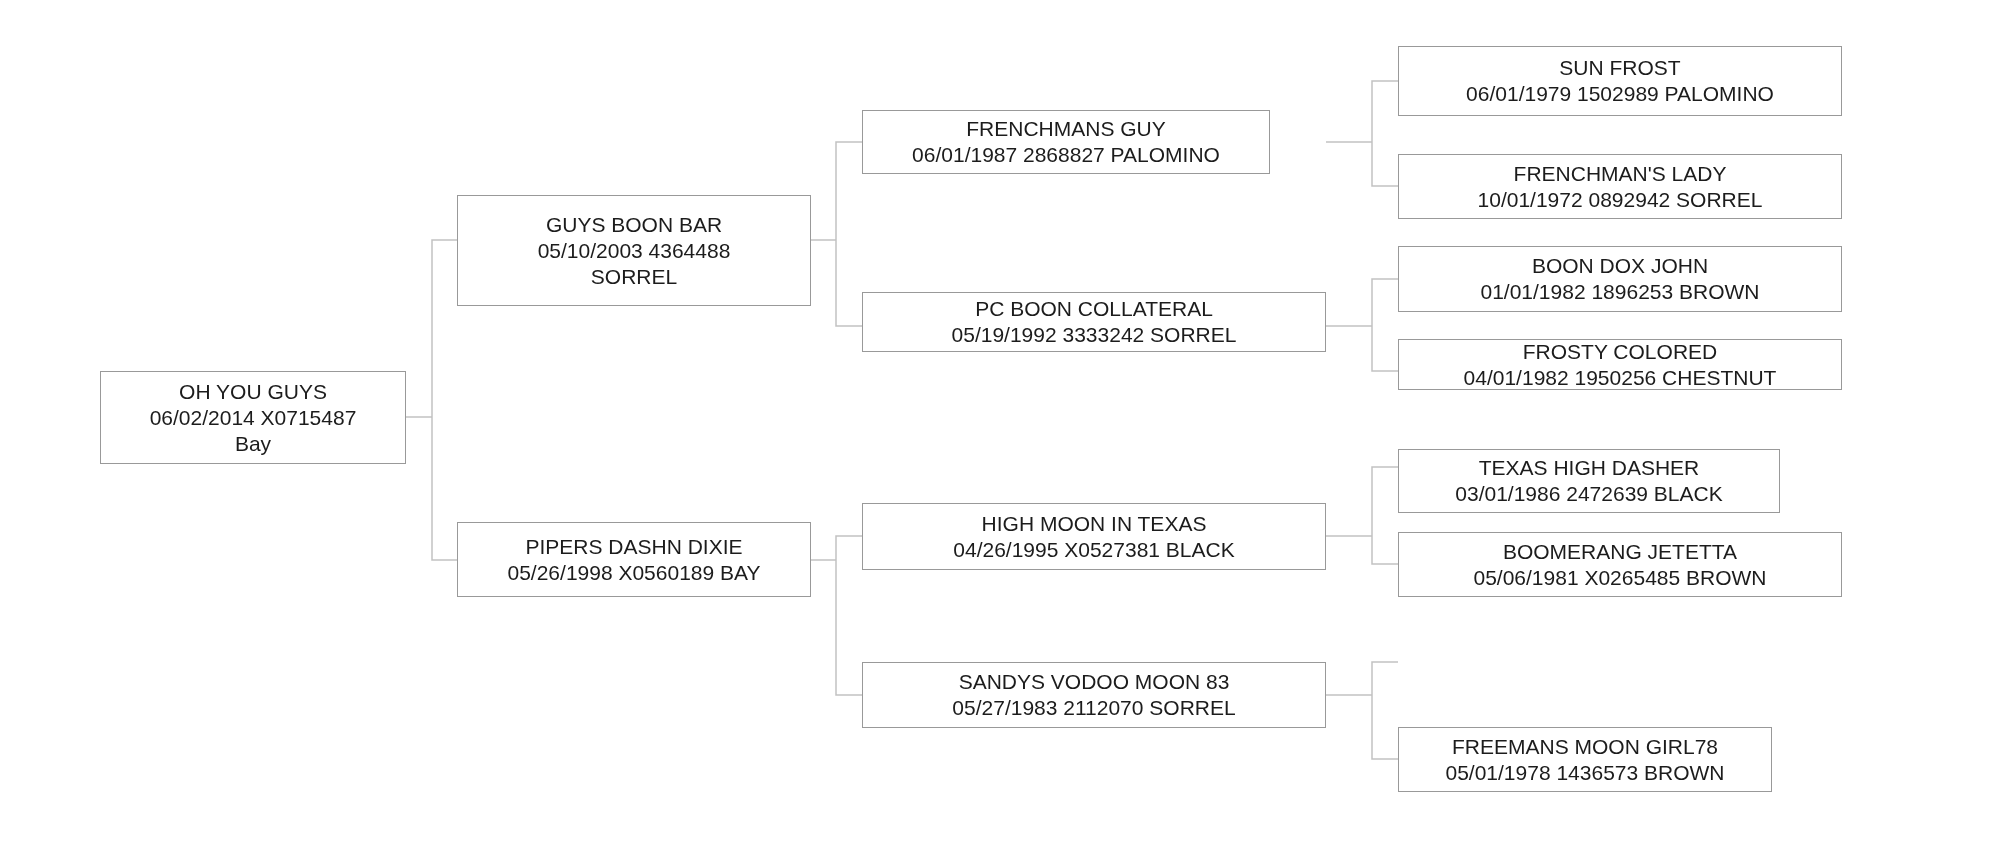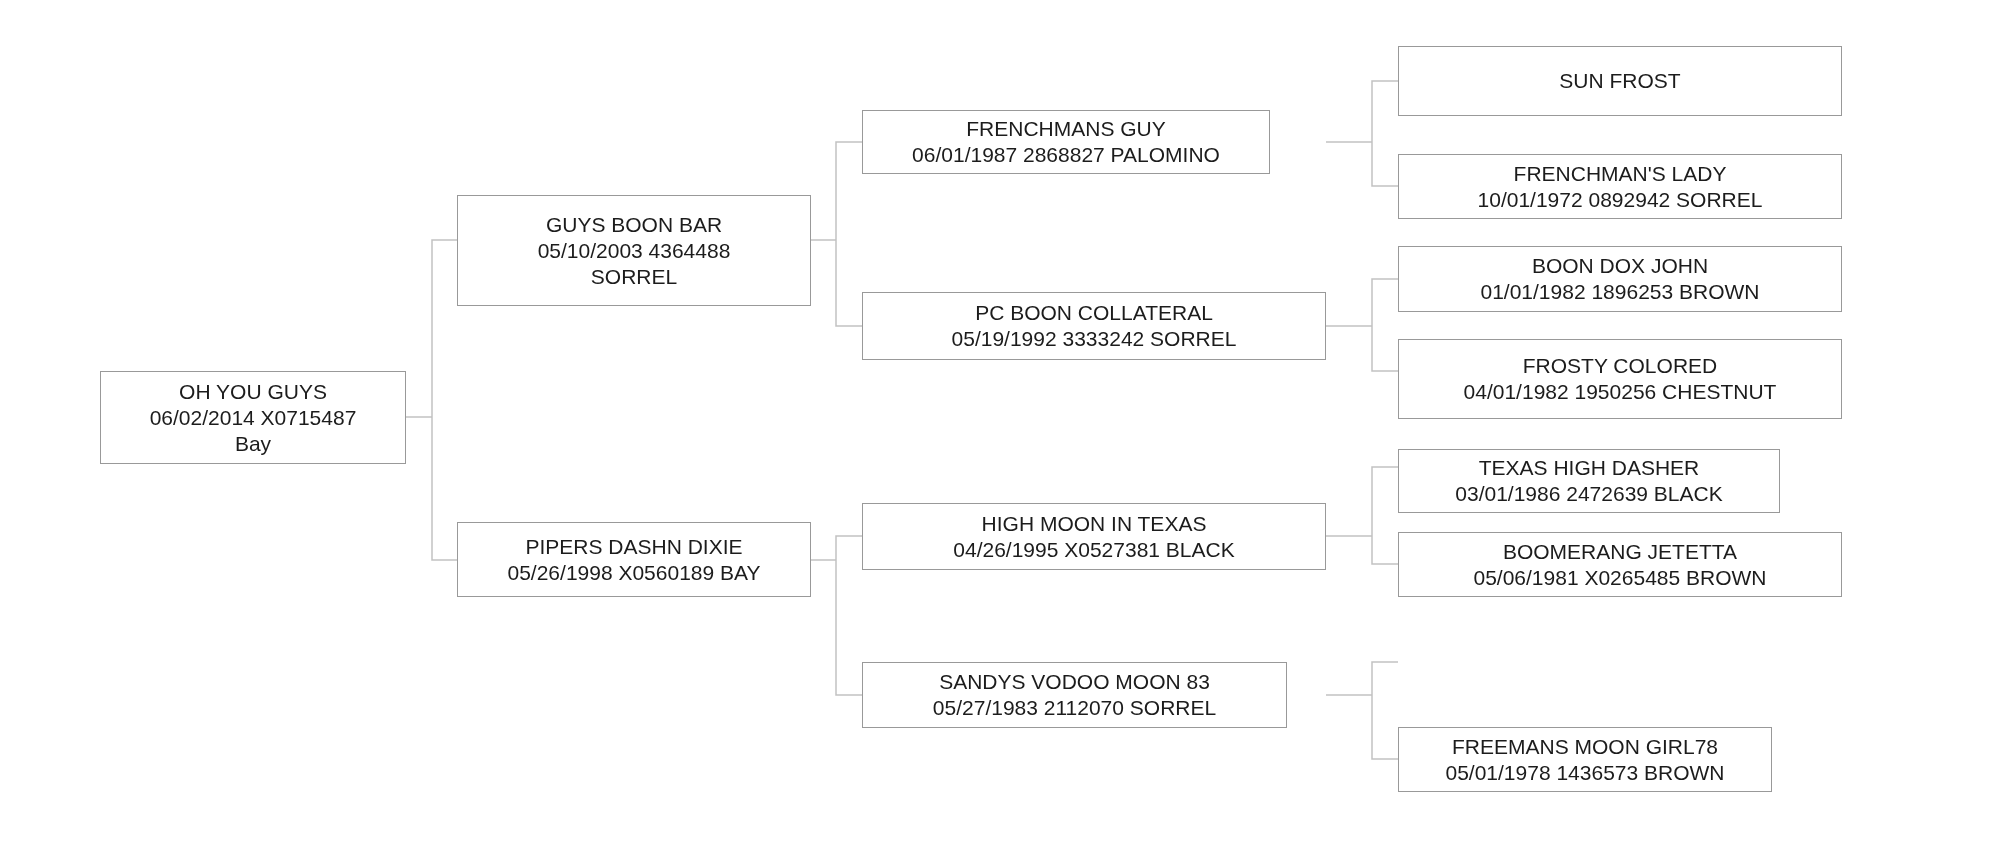--- a/index.html
+++ b/index.html
@@ -81,50 +81,51 @@
   <div class="node" style="left:457px; top:522px; width:354px; height:75px">
     <span class="line">PIPERS DASHN DIXIE</span>
     <span class="line">05/26/1998 X0560189 BAY</span>
   </div>
 
   <div class="node" style="left:862px; top:110px; width:408px; height:64px">
     <span class="line">FRENCHMANS GUY</span>
     <span class="line">06/01/1987 2868827 PALOMINO</span>
   </div>
 
-  <div class="node" style="left:862px; top:292px; width:464px; height:68px">
+  <div class="node" style="left:862px; top:292px; width:464px; height:60px">
     <span class="line">PC BOON COLLATERAL</span>
     <span class="line">05/19/1992 3333242 SORREL</span>
   </div>
 
   <div class="node" style="left:862px; top:503px; width:464px; height:67px">
     <span class="line">HIGH MOON IN TEXAS</span>
     <span class="line">04/26/1995 X0527381 BLACK</span>
   </div>
 
-  <div class="node" style="left:862px; top:662px; width:425px; height:66px">
+  <div class="node" style="left:862px; top:662px; width:464px; height:66px">
     <span class="line">SANDYS VODOO MOON 83</span>
     <span class="line">05/27/1983 2112070 SORREL</span>
   </div>
 
   <div class="node" style="left:1398px; top:46px; width:444px; height:70px">
     <span class="line">SUN FROST</span>
+    <span class="line">06/01/1979 1502989 PALOMINO</span>
   </div>
 
   <div class="node" style="left:1398px; top:154px; width:444px; height:65px">
     <span class="line">FRENCHMAN'S LADY</span>
     <span class="line">10/01/1972 0892942 SORREL</span>
   </div>
 
   <div class="node" style="left:1398px; top:246px; width:444px; height:66px">
     <span class="line">BOON DOX JOHN</span>
     <span class="line">01/01/1982 1896253 BROWN</span>
   </div>
 
-  <div class="node" style="left:1398px; top:339px; width:444px; height:80px">
+  <div class="node" style="left:1398px; top:339px; width:444px; height:51px">
     <span class="line">FROSTY COLORED</span>
     <span class="line">04/01/1982 1950256 CHESTNUT</span>
   </div>
 
   <div class="node" style="left:1398px; top:449px; width:382px; height:64px">
     <span class="line">TEXAS HIGH DASHER</span>
     <span class="line">03/01/1986 2472639 BLACK</span>
   </div>
 
   <div class="node" style="left:1398px; top:532px; width:444px; height:65px">

